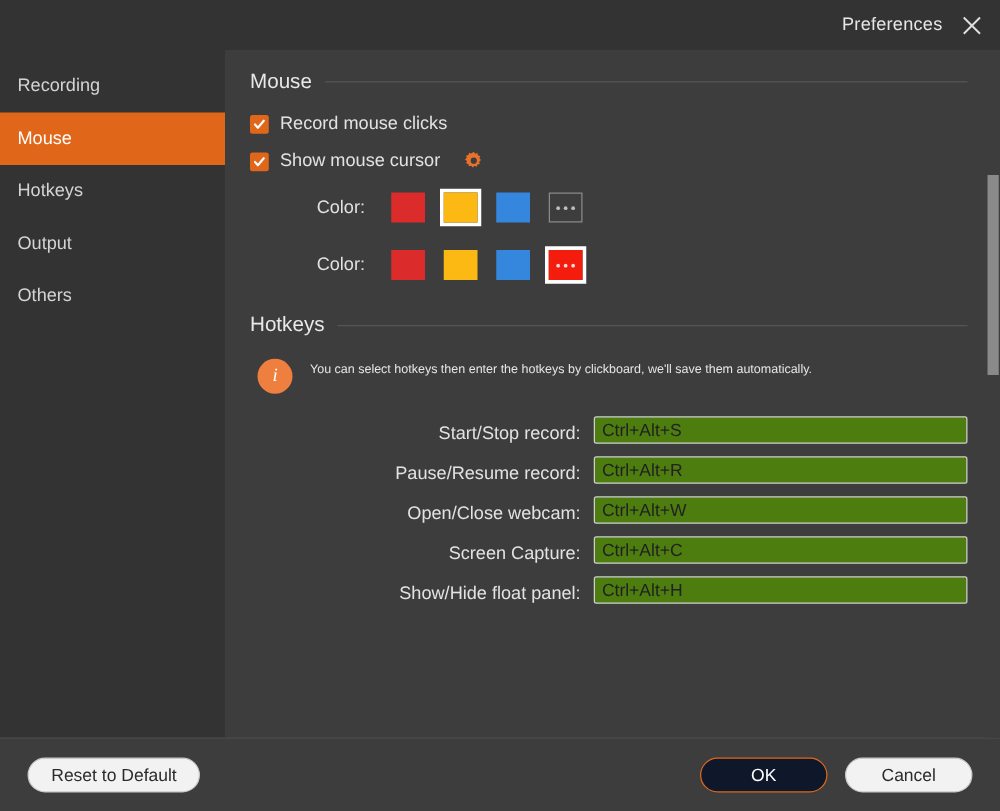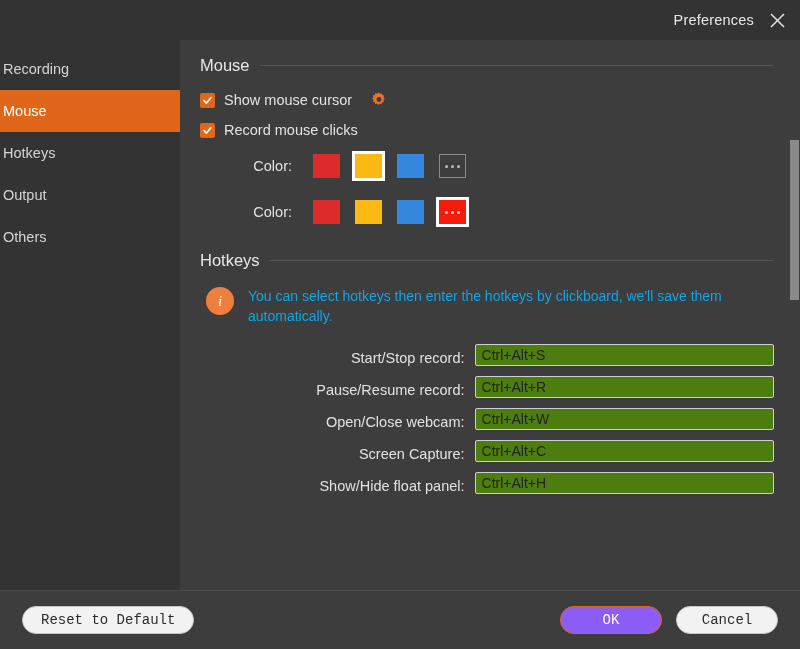--- a/index.html
+++ b/index.html
@@ -64,21 +64,21 @@
     width: 180px;
     min-width: 180px;
     background: #333333;
     padding-top: 8px;
     box-sizing: border-box;
   }
   .side-item {
     height: 42px;
     display: flex;
     align-items: center;
-    padding-left: 3px;
+    padding-left: 14px;
     color: #d4d4d4;
     font-size: 14.5px;
     cursor: pointer;
     box-sizing: border-box;
   }
   .side-item.active {
     background: #e0671a;
     color: #ffffff;
   }
 
@@ -216,22 +216,22 @@
     align-items: center;
     justify-content: center;
     font-size: 15px;
     font-family: "Liberation Serif", serif;
     font-style: italic;
     flex: none;
     margin-right: 14px;
     margin-top: 1px;
   }
   .info-text {
-    color: #0ea5e9;
-    font-size: 14px;
+    color: #e5e5e5;
+    font-size: 10px;
     line-height: 20px;
     max-width: 500px;
   }
 
   
   .hk-row {
     display: flex;
     align-items: flex-end;
     margin-bottom: 10px;
   }
@@ -290,34 +290,34 @@
     position: relative;
     z-index: 5;
   }
   .btn {
     height: 28px;
     border-radius: 14px;
     border: 1px solid #c9c9c9;
     background: #f2f2f2;
     color: #2b2b2b;
     font-size: 14px;
-    font-family: Liberation Mono, monospace;
+    font-family: Liberation Sans, sans-serif;
     padding: 0 18px;
     cursor: pointer;
     line-height: 26px;
     box-sizing: border-box;
   }
   .btn-reset { min-width: 120px; }
   .footer-right {
     margin-left: auto;
     display: flex;
     gap: 14px;
   }
   .btn-ok {
-    background: #8b5cf6;
+    background: #0f172a;
     border-color: #e0671a;
     color: #ffffff;
     min-width: 102px;
   }
   .btn-cancel { min-width: 102px; }
 </style>
 </head>
 <body>
 
 <div id="app">
@@ -363,42 +363,42 @@
         </div>
 
         <div class="row">
           <span class="cbx">
             <span>
               <svg width="11" height="11" viewBox="0 0 11 11">
                 <polyline points="2,5.6 4.3,8.2 9,2.6" fill="none" stroke="#ffffff" stroke-width="1.7" stroke-linecap="round" stroke-linejoin="round"></polyline>
               </svg>
             </span>
           </span>
+          <span class="cbx-label">Record mouse clicks</span>
+        </div>
+
+        <div class="row">
+          <span class="cbx">
+            <span>
+              <svg width="11" height="11" viewBox="0 0 11 11">
+                <polyline points="2,5.6 4.3,8.2 9,2.6" fill="none" stroke="#ffffff" stroke-width="1.7" stroke-linecap="round" stroke-linejoin="round"></polyline>
+              </svg>
+            </span>
+          </span>
           <span class="cbx-label">Show mouse cursor</span>
           <span class="gear">
             <span>
               <svg width="18" height="18" viewBox="0 0 24 24">
                 <path fill="#e8722a" d="M12 1.8l1.5 2.1 2.5-.6.5 2.5 2.5.6-1 2.4 1.7 1.9-1.9 1.7.6 2.5-2.5.5-.6 2.5-2.4-1-1.9 1.7-1.7-1.9-2.5.6-.5-2.5-2.5-.6 1-2.4L2.6 10l1.9-1.7-.6-2.5 2.5-.5.6-2.5 2.4 1z"></path>
                 <circle cx="12" cy="11.4" r="3.3" fill="#3d3d3d"></circle>
               </svg>
             </span>
           </span>
         </div>
 
-        <div class="row">
-          <span class="cbx">
-            <span>
-              <svg width="11" height="11" viewBox="0 0 11 11">
-                <polyline points="2,5.6 4.3,8.2 9,2.6" fill="none" stroke="#ffffff" stroke-width="1.7" stroke-linecap="round" stroke-linejoin="round"></polyline>
-              </svg>
-            </span>
-          </span>
-          <span class="cbx-label">Record mouse clicks</span>
-        </div>
-
         <div class="color-row">
           <span class="color-label">Color:</span>
           <span class="swatches">
             <span class="swatch">
               <span class="fill" id="cc0" style="background: rgb(220, 43, 43);"></span>
             </span>
             <span class="swatch selected">
               <span class="fill" id="cc1" style="background: rgb(252, 184, 19);"></span>
             </span>
             <span class="swatch">

